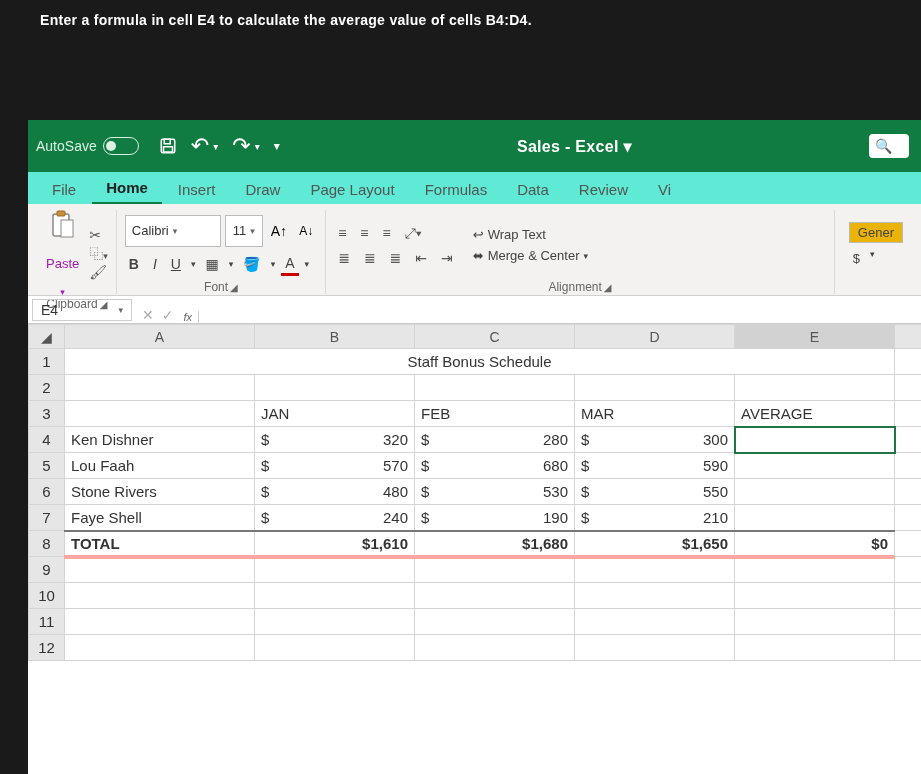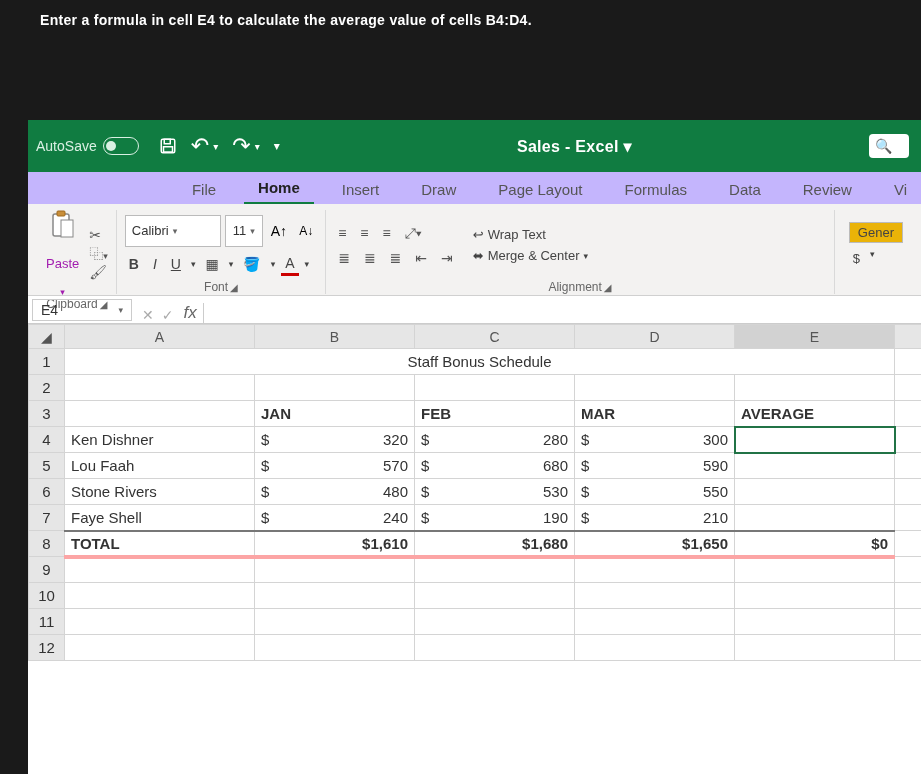--- a/index.html
+++ b/index.html
@@ -7,21 +7,21 @@
 .instruction { color: #fff; font-size: 14px; font-weight: 700; padding: 12px 28px 0 40px; letter-spacing: 0.3px; }
 .app { position: absolute; top: 120px; left: 28px; right: 0; bottom: 0; background: #fff; }
 .titlebar { height: 52px; background: #107c41; color: #fff; display: flex; align-items: center; font-size: 14px; padding: 0 8px; }
 .autosave { color: #d9f0e3; font-size: 14px; display: flex; align-items: center; gap: 6px; }
 .autosave-toggle { width: 36px; height: 18px; border: 1.5px solid #d9f0e3; border-radius: 10px; display: inline-flex; align-items: center; padding: 0 2px; }
 .autosave-toggle::before { content: ""; width: 10px; height: 10px; background: #d9f0e3; border-radius: 50%; }
 .qat { display: flex; align-items: center; gap: 14px; margin-left: 20px; color: #fff; font-size: 18px; }
 .qat-save { width: 18px; height: 18px; }
 .title-center { flex: 1; text-align: center; font-weight: 600; font-size: 16px; letter-spacing: 0.3px; }
 .search-pill { width: 40px; height: 24px; background: #fff; border-radius: 4px; display: flex; align-items: center; justify-content: flex-start; padding-left: 6px; color: #666; font-size: 14px; margin-right: 4px; }
-.tabs { height: 32px; background: #c4b5fd; display: flex; align-items: flex-end; padding-left: 10px; font-size: 15px; color: #555; gap: 14px; border-bottom: 0; justify-content: flex-end; }
+.tabs { height: 32px; background: #5eead4; display: flex; align-items: flex-end; padding-left: 10px; font-size: 15px; color: #555; gap: 2px; border-bottom: 0; }
 .tab { padding: 6px 14px 6px; cursor: pointer; }
 .tab.active { border-bottom: 2.5px solid #107c41; color: #222; font-weight: 600; }
 .ribbon { background: #f3f2f1; display: flex; align-items: flex-start; padding: 6px 10px 0 10px; height: 92px; border-bottom: 1px solid #d0d0d0; }
 .group { display: flex; flex-direction: column; align-items: center; padding: 0 8px; border-right: 1px solid #d9d9d9; height: 84px; }
 .group:last-child { border-right: none; }
 .grp-body { flex: 1; display: flex; align-items: center; gap: 6px; }
 .grp-label { font-size: 12px; color: #666; margin-top: auto; padding-bottom: 0; }
 .grp-label .launcher { font-size: 10px; margin-left: 2px; }
 .paste-btn { display: flex; flex-direction: column; align-items: center; gap: 16px; color: #a21caf; font-size: 13px; }
 .clip-icons { display: flex; flex-direction: column; gap: 2px; margin-left: 4px; font-size: 14px; color: #555; }
@@ -35,33 +35,33 @@
 .font-col { display: flex; flex-direction: column; }
 .align-col { display: flex; flex-direction: column; gap: 4px; }
 .align-row { display: flex; gap: 6px; font-size: 14px; color: #555; }
 .wrap-col { display: flex; flex-direction: column; gap: 6px; font-size: 13px; color: #444; margin-left: 10px; }
 .wrap-item { display: flex; align-items: center; gap: 4px; }
 .num-col { display: flex; flex-direction: column; font-size: 13px; color: #444; margin-left: 6px; }
 .gen-box { border: 1px solid #bbb; background: #eab308; padding: 2px 8px; }
 .fx-bar { height: 28px; background: #fff; border-bottom: 1px solid #ccc; display: flex; align-items: flex-end; }
 .namebox { width: 100px; border: 1px solid #ccc; margin: 2px 0 2px 4px; padding: 2px 8px; font-size: 14px; color: #333; display: flex; align-items: center; justify-content: space-between; }
 .fx-btns { color: #aaa; font-size: 14px; padding: 0 10px; display: flex; gap: 8px; }
-.fx-label { font-style: italic; font-size: 17px; color: #666; padding-right: 6px; border-right: 1px solid #ccc; }
+.fx-label { font-style: italic; font-size: 11px; color: #666; padding-right: 6px; border-right: 1px solid #ccc; }
 .fx-input { flex: 1; padding: 2px 8px; font-size: 14px; }
 .sheet { position: relative; background: #fff; }
 table.grid { border-collapse: collapse; width: 100%; table-layout: fixed; }
 .grid th, .grid td { border: 1px solid #d4d4d4; font-size: 15px; color: #333; height: 26px; padding: 2px 6px; overflow: hidden; white-space: nowrap; }
 .grid thead th { background: #e6e6e6; color: #555; font-weight: 400; text-align: center; height: 24px; font-size: 14px; }
 .rowhdr { background: #e6e6e6; color: #555; text-align: center; width: 36px; font-size: 13px; }
 .corner { background: #e6e6e6; width: 36px; }
 .col-A { width: 190px; }
 .col-B, .col-C, .col-D, .col-E { width: 160px; }
 .col-F { width: 80px; }
 .title-cell { font-size: 24px; font-weight: 400; color: #333; text-align: center; }
-.hdr3 { font-weight: 700; font-size: 16px; }
+.hdr3 { font-weight: 400; font-size: 16px; }
 .money { text-align: right; }
 .curr { text-align: left; float: left; }
 .total-row td { border-top: 2px solid #777; border-bottom: 4px solid #fca5a5; font-weight: 700; }
 .selected-col thead th.sel, .grid thead th.sel { background: #d2d2d2; }
 .active-cell { outline: 2px solid #217346; outline-offset: -1px; background: #fff; }
 svg { display: block; }
 </style>
 </head>
 <body>
 

